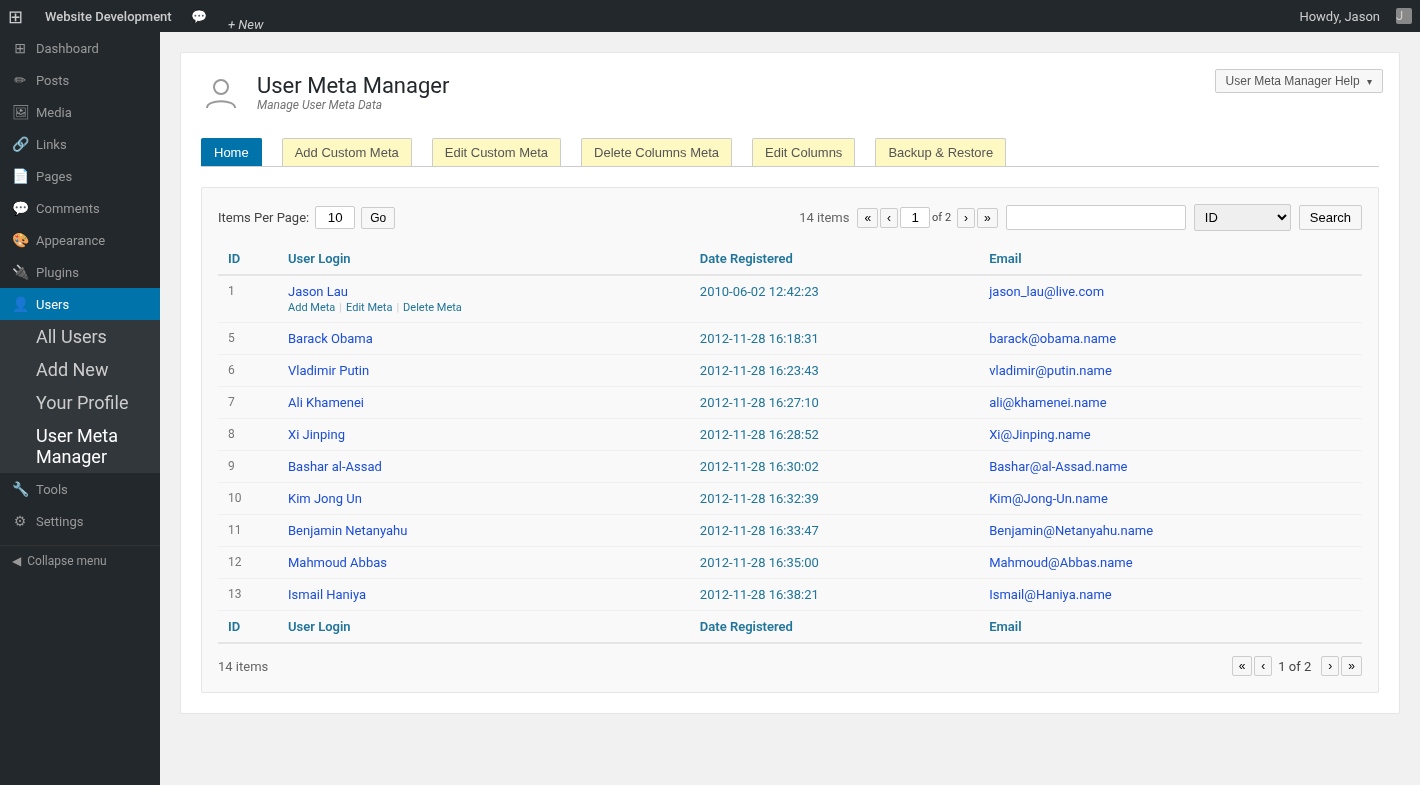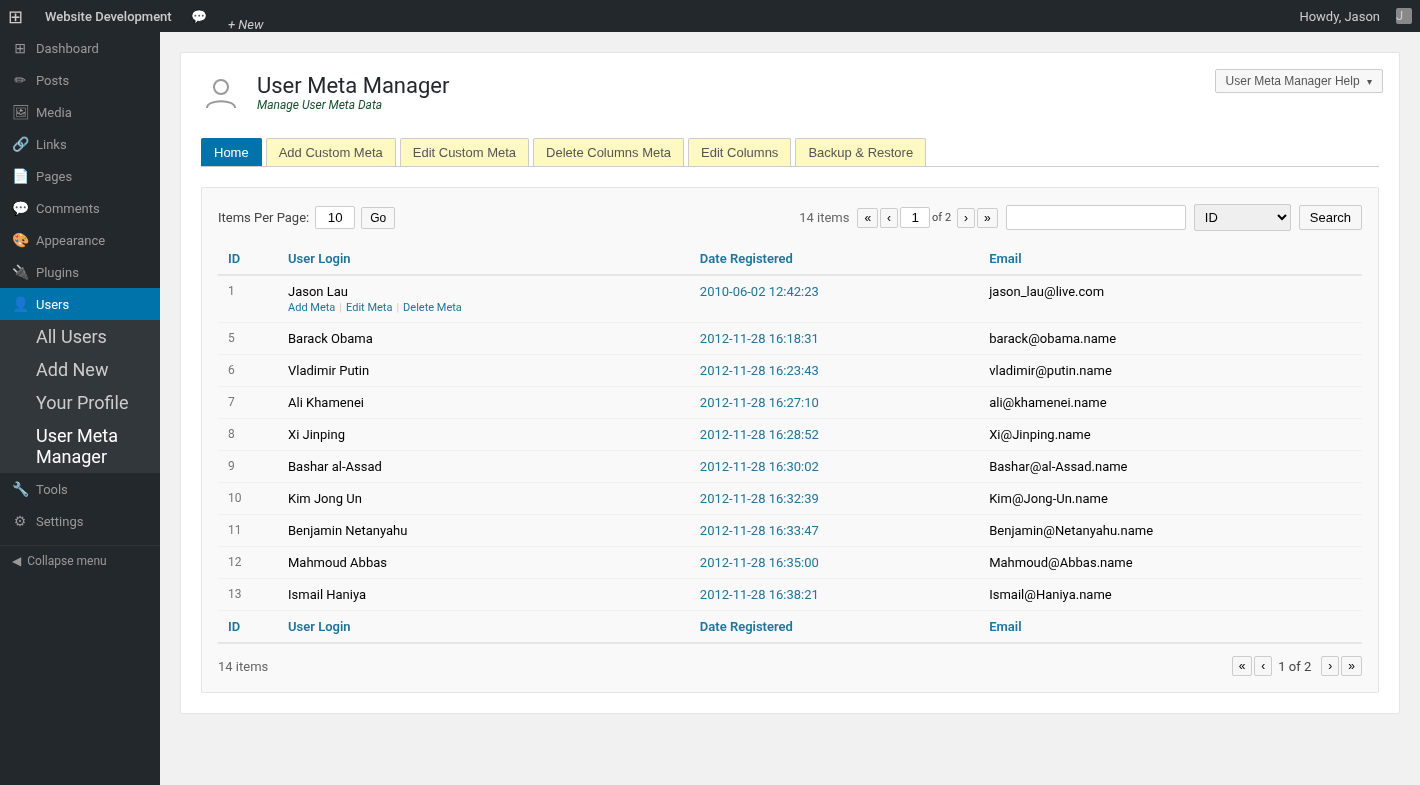--- a/index.html
+++ b/index.html
@@ -76,37 +76,37 @@
       background: #fff;
       border: 1px solid #e5e5e5;
       border-radius: 2px;
       padding: 20px;
       position: relative;
     }
 
     .page-header { display: flex; align-items: flex-start; gap: 16px; margin-bottom: 16px; }
     .page-header-icon { font-size: 36px; color: #999; }
     .page-header-text h2 { font-size: 22px; font-weight: 400; color: #23282d; }
-    .page-header-text p { color: #14532d; font-size: 12px; font-style: italic; }
+    .page-header-text p { color: #737373; font-size: 12px; font-style: italic; }
 
     .help-button {
       position: absolute;
       top: 16px; right: 16px;
       background: #f7f7f7;
       border: 1px solid #ccc;
       padding: 4px 10px;
       font-size: 12px;
       cursor: pointer;
       color: #555;
       border-radius: 2px;
     }
     .help-button .arrow { font-size: 10px; margin-left: 4px; }
 
     
-    .nav-tabs { display: flex; gap: 0; margin-bottom: 20px; border-bottom: 1px solid #ccc; }
+    .nav-tabs { display: flex; gap: 16px; margin-bottom: 20px; border-bottom: 1px solid #ccc; }
     .nav-tab {
       padding: 6px 12px;
       border: 1px solid #ccc;
       background: #fef9c3;
       cursor: pointer;
       font-size: 13px;
       color: #555;
       margin-right: 4px;
       border-bottom: none;
       border-radius: 2px 2px 0 0;
@@ -140,21 +140,21 @@
     .data-table th {
       text-align: left;
       padding: 8px 10px;
       border-bottom: 2px solid #e5e5e5;
       color: #21759b;
       font-weight: 600;
       cursor: pointer;
     }
     .data-table td { padding: 8px 10px; border-bottom: 1px solid #f0f0f0; vertical-align: top; }
     .data-table .id-col { width: 60px; color: #777; font-size: 12px; }
-    .user-link { color: #000000; text-decoration: none; }
+    .user-link { color: #1d4ed8; text-decoration: none; }
     .user-actions { font-size: 11px; margin-top: 2px; }
     .user-actions a { color: #21759b; text-decoration: none; margin-right: 4px; cursor: pointer; }
     .user-actions span { color: #ccc; margin-right: 4px; }
     .date-col { color: #21759b; }
     .email-col { color: #21759b; }
 
     .table-bottom-controls {
       display: flex;
       justify-content: space-between;
       align-items: center;

